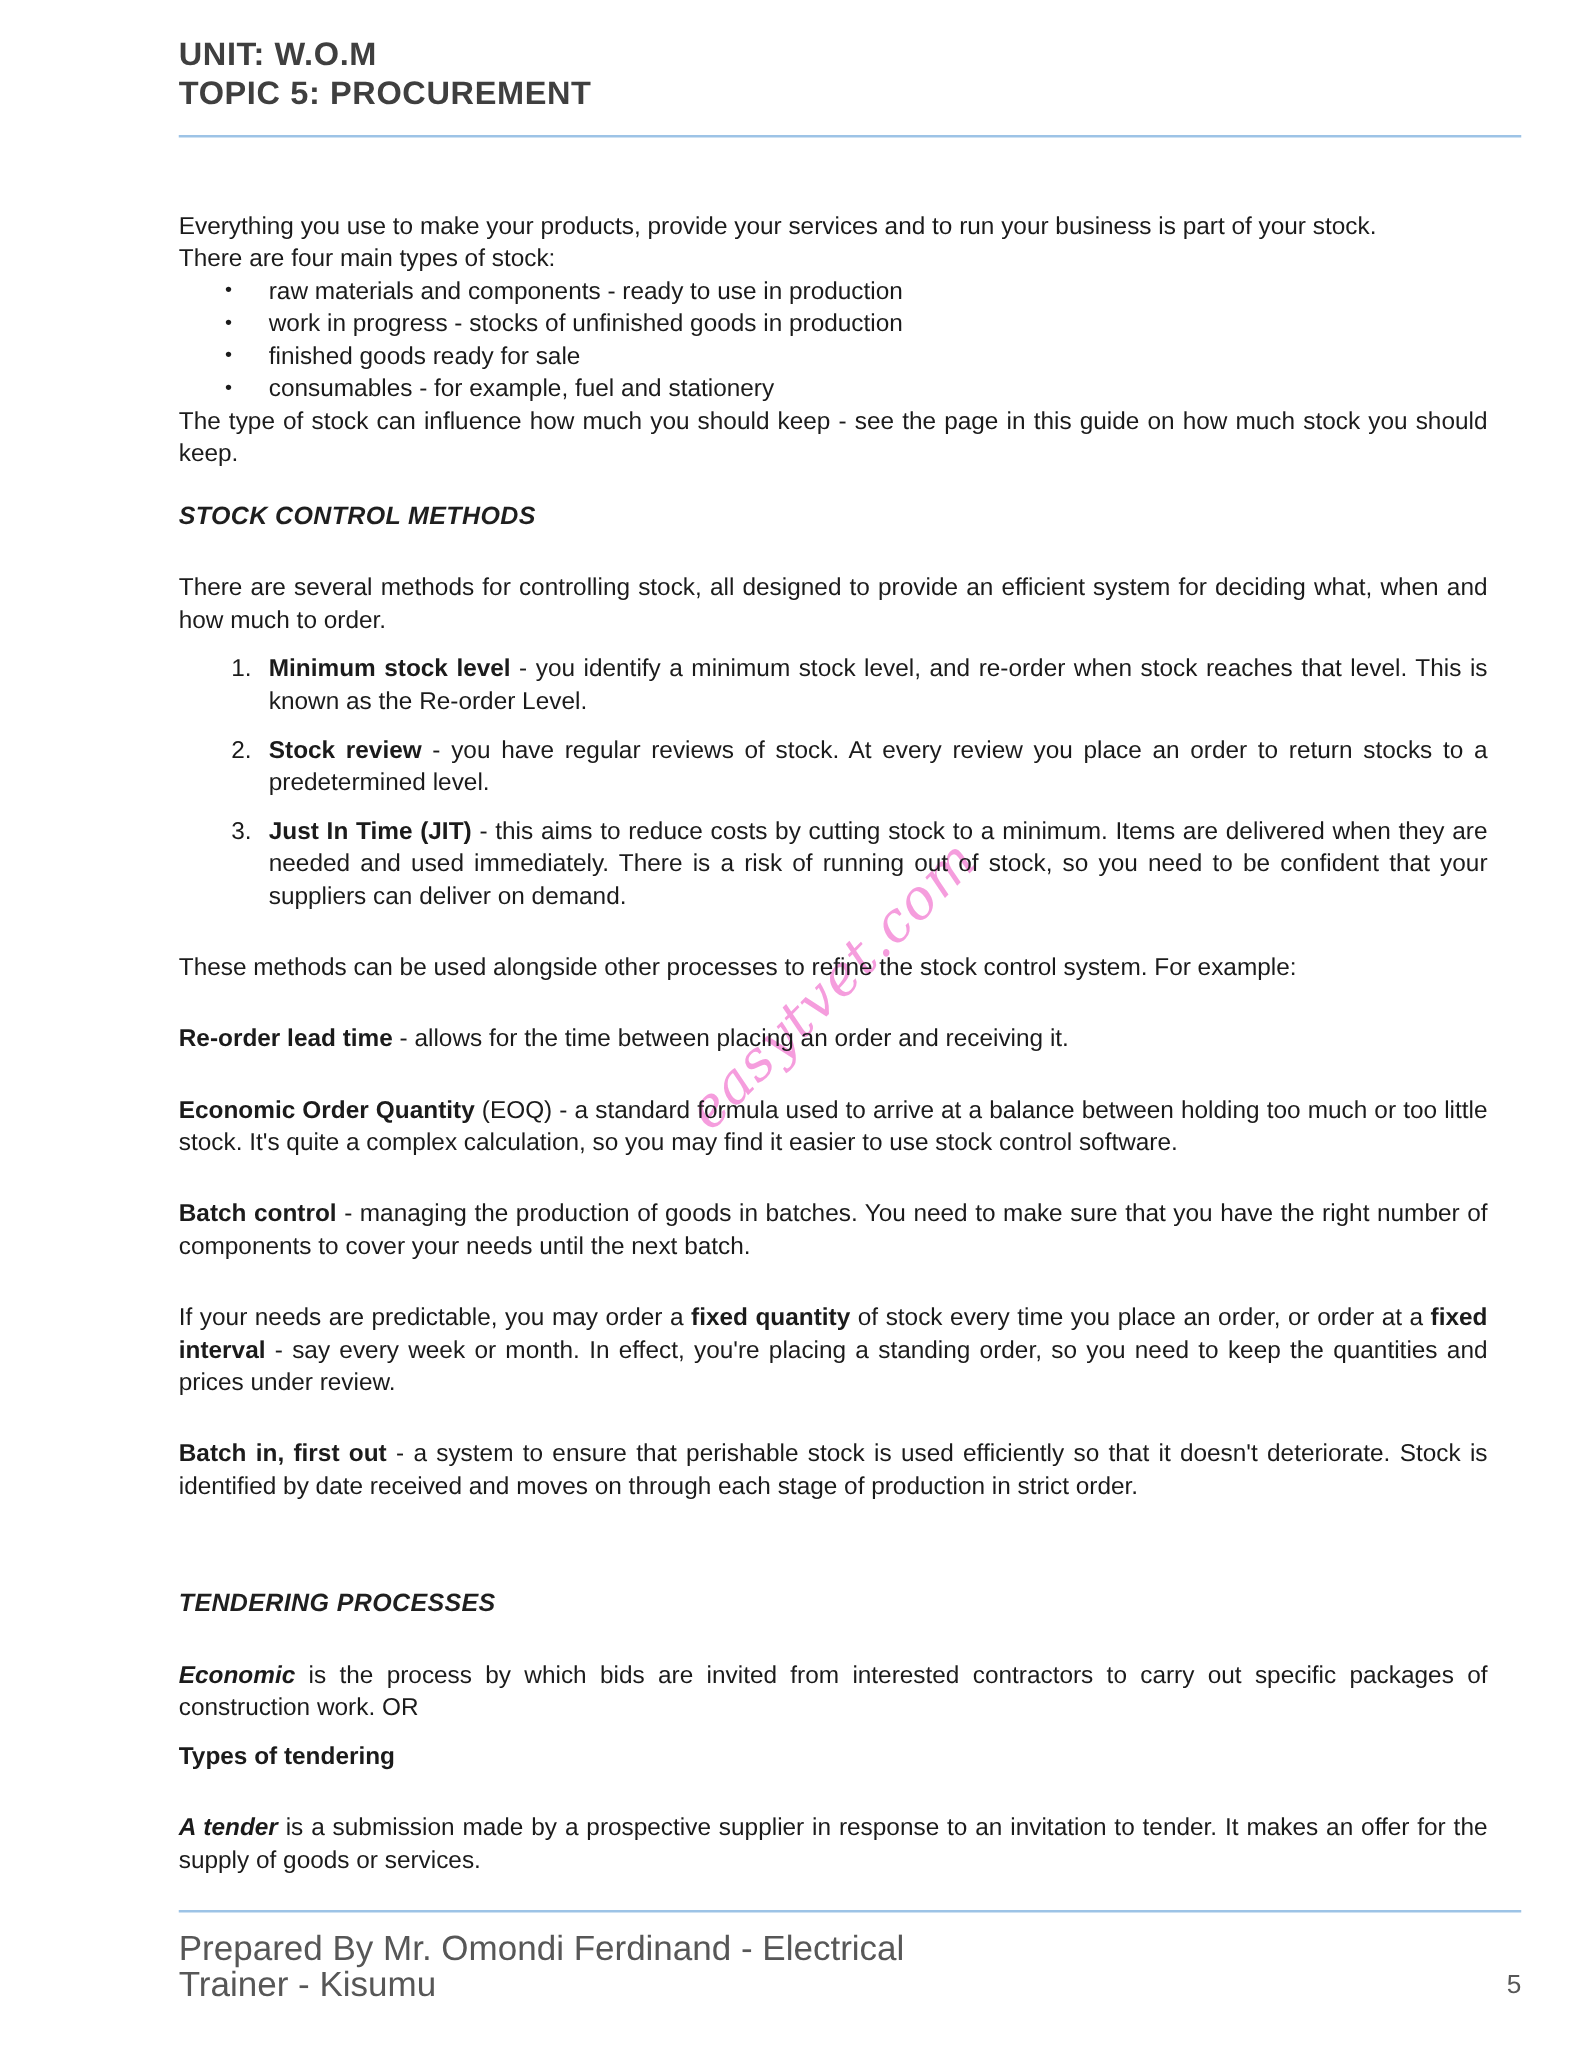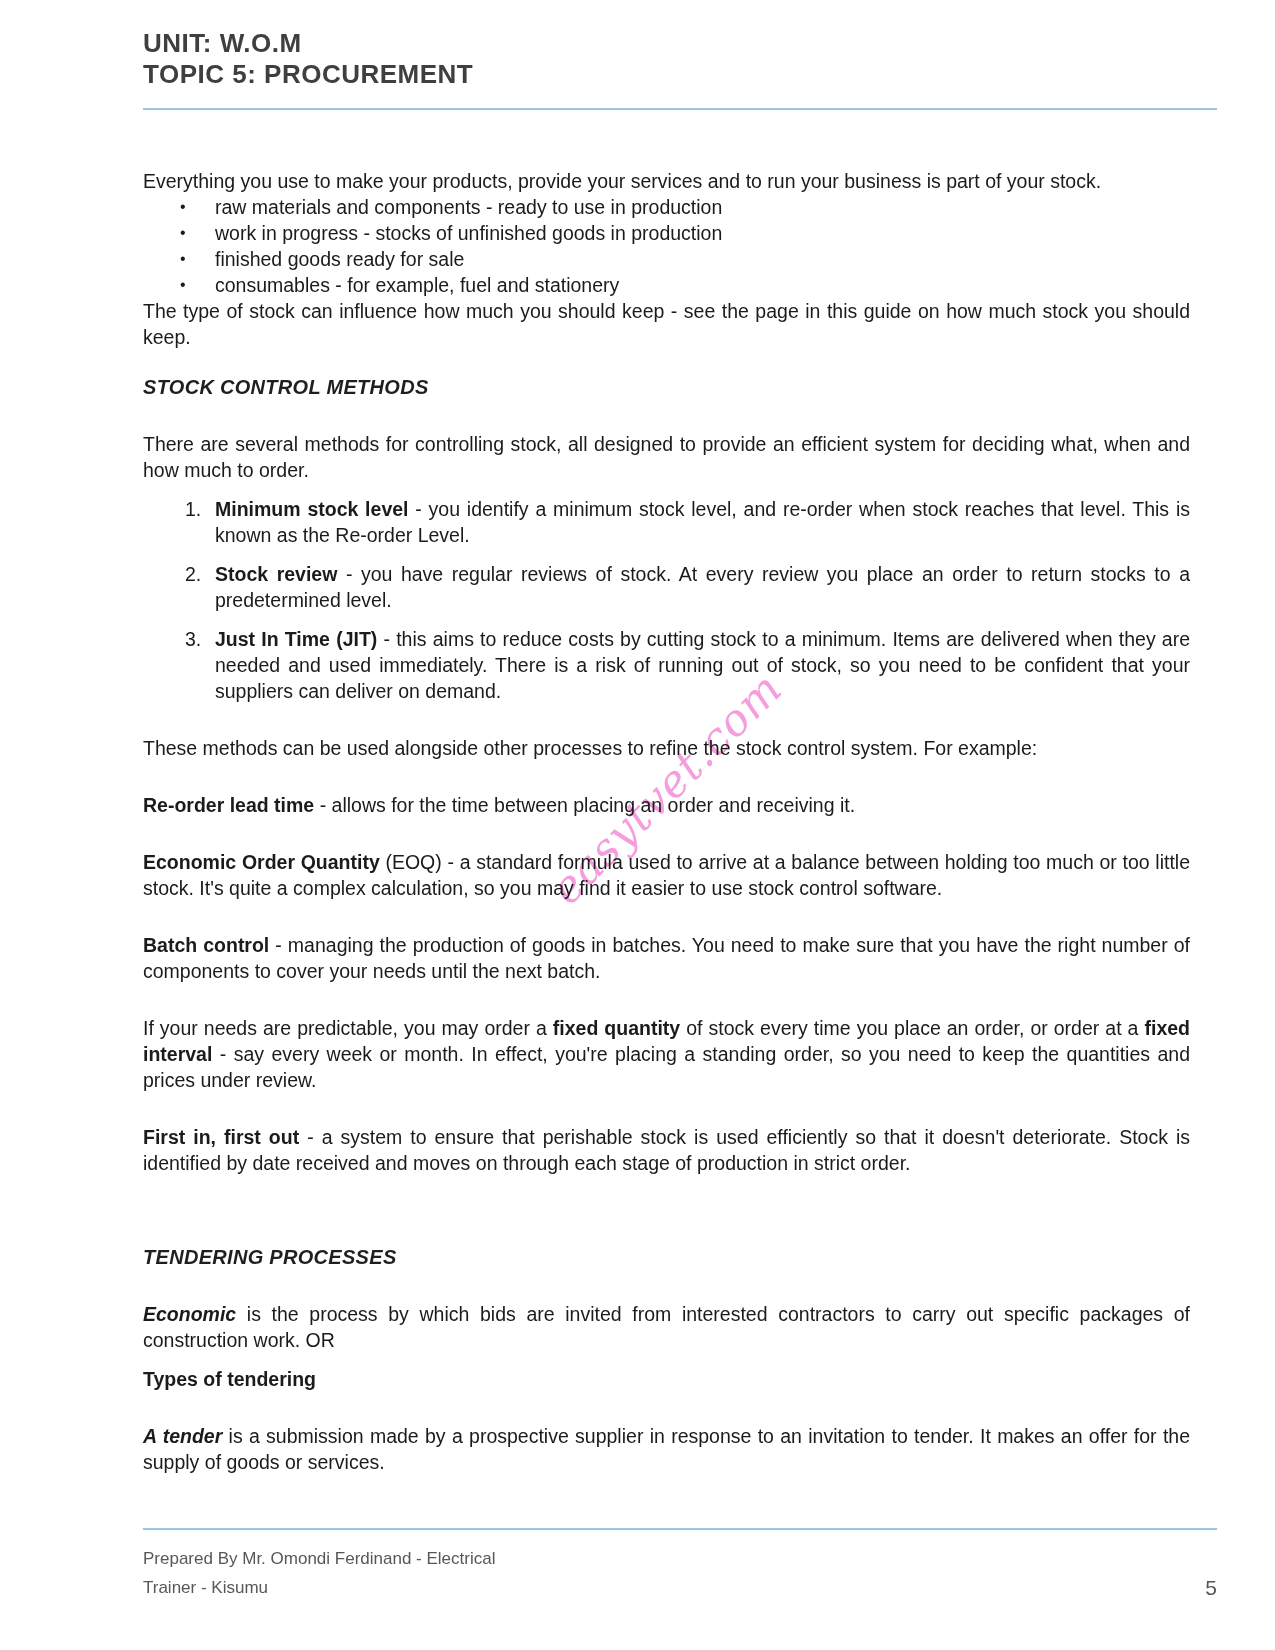--- a/index.html
+++ b/index.html
@@ -94,21 +94,21 @@
   }
   .footer-rule { height: 2px; background: #9dc3e6; width: 1074px; }
   .footer-row {
     display: flex;
     justify-content: space-between;
     align-items: flex-end;
     margin-top: 14px;
   }
   .footer-text {
     color: #575757;
-    font-size: 17px;
+    font-size: 28px;
     line-height: 29px;
   }
   .page-number {
     color: #575757;
     font-size: 21px;
     line-height: 29px;
   }
 </style>
 </head>
 <body>
@@ -122,20 +122,21 @@
     <div class="doc-title">
       <div>UNIT: W.O.M</div>
       <div>TOPIC 5: PROCUREMENT</div>
     </div>
 
     <div class="rule"></div>
 
     <div class="text-col">
 
       <p class="para">Everything you use to make your products, provide your services and to run your business is part of your stock.</p>
+      <p class="para">There are four main types of stock:</p>
 
       <div class="bullet-row">
         <span class="bullet-marker">•</span>
         <span>raw materials and components - ready to use in production</span>
       </div>
       <div class="bullet-row">
         <span class="bullet-marker">•</span>
         <span>work in progress - stocks of unfinished goods in production</span>
       </div>
       <div class="bullet-row">
@@ -169,21 +170,21 @@
       <p class="para gap">These methods can be used alongside other processes to refine the stock control system. For example:</p>
 
       <p class="para gap"><span class="term">Re-order lead time</span><span> - allows for the time between placing an order and receiving it.</span></p>
 
       <p class="para gap"><span class="term">Economic Order Quantity</span><span> (EOQ) - a standard formula used to arrive at a balance between holding too much or too little stock. It's quite a complex calculation, so you may find it easier to use stock control software.</span></p>
 
       <p class="para gap"><span class="term">Batch control</span><span> - managing the production of goods in batches. You need to make sure that you have the right number of components to cover your needs until the next batch.</span></p>
 
       <p class="para gap"><span>If your needs are predictable, you may order a </span><span class="bold-inline">fixed quantity</span><span> of stock every time you place an order, or order at a </span><span class="bold-inline">fixed interval</span><span> - say every week or month. In effect, you're placing a standing order, so you need to keep the quantities and prices under review.</span></p>
 
-      <p class="para gap"><span class="term">First in, first out</span><span> - a system to ensure that perishable stock is used efficiently so that it doesn't deteriorate. Stock is identified by date received and moves on through each stage of production in strict order.</span></p>
+      <p class="para gap"><span class="term">Batch in, first out</span><span> - a system to ensure that perishable stock is used efficiently so that it doesn't deteriorate. Stock is identified by date received and moves on through each stage of production in strict order.</span></p>
 
       <h2 class="section-heading big-gap">TENDERING PROCESSES</h2>
 
       <p class="para gap"><span class="term-italic">Economic</span><span> is the process by which bids are invited from interested contractors to carry out specific packages of construction work. OR</span></p>
 
       <p class="para types-heading">Types of tendering</p>
 
       <p class="para gap"><span class="term-italic">A tender</span><span> is a submission made by a prospective supplier in response to an invitation to tender. It makes an offer for the supply of goods or services.</span></p>
 
     </div>

